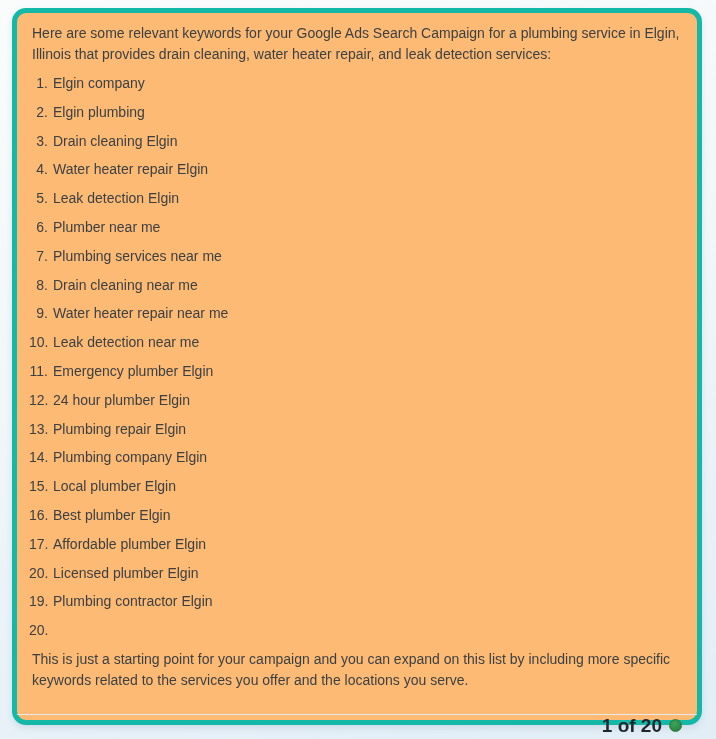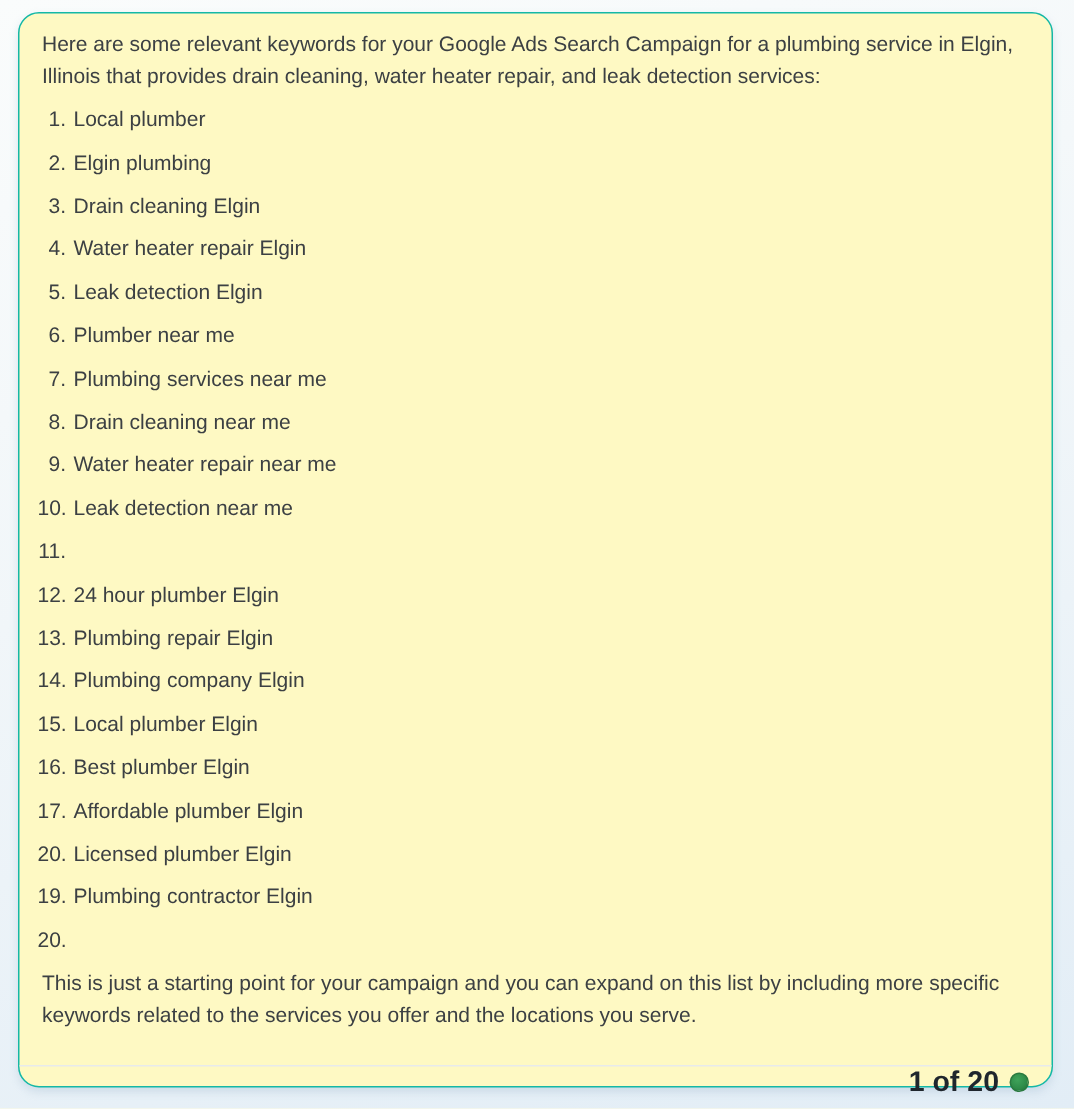--- a/index.html
+++ b/index.html
@@ -12,22 +12,22 @@
     font-family: "Liberation Sans", sans-serif;
     background: linear-gradient(165deg, #fafcfc 0%, #f1f6f9 45%, #e2edf6 100%);
     position: relative;
   }
   .response-card {
     position: absolute;
     top: 8px;
     left: 12px;
     width: 690px;
     height: 717px;
-    background: #fef9c3;
-    border: 1px solid #14b8a6;
+    background: #fdba74;
+    border: 5px solid #14b8a6;
     border-radius: 14px;
     box-shadow: 0 3px 6px rgba(150, 175, 200, 0.30);
     padding: 10px 16px 0 15px;
     color: #3c4043;
     font-size: 14px;
     line-height: 21px;
     display: flex;
     flex-direction: column;
   }
   .intro, .outro {
@@ -79,21 +79,21 @@
 </style>
 </head>
 <body>
 
 <div class="response-card">
   <p class="intro">Here are some relevant keywords for your Google Ads Search Campaign for a plumbing service in Elgin, Illinois that provides drain cleaning, water heater repair, and leak detection services:</p>
 
   <ol class="keyword-list">
       <li>
         <span class="num">1.</span>
-        <span class="kw">Local plumber</span>
+        <span class="kw">Elgin company</span>
       </li>
       <li>
         <span class="num">2.</span>
         <span class="kw">Elgin plumbing</span>
       </li>
       <li>
         <span class="num">3.</span>
         <span class="kw">Drain cleaning Elgin</span>
       </li>
       <li>
@@ -119,20 +119,21 @@
       <li>
         <span class="num">9.</span>
         <span class="kw">Water heater repair near me</span>
       </li>
       <li>
         <span class="num">10.</span>
         <span class="kw">Leak detection near me</span>
       </li>
       <li>
         <span class="num">11.</span>
+        <span class="kw">Emergency plumber Elgin</span>
       </li>
       <li>
         <span class="num">12.</span>
         <span class="kw">24 hour plumber Elgin</span>
       </li>
       <li>
         <span class="num">13.</span>
         <span class="kw">Plumbing repair Elgin</span>
       </li>
       <li>

